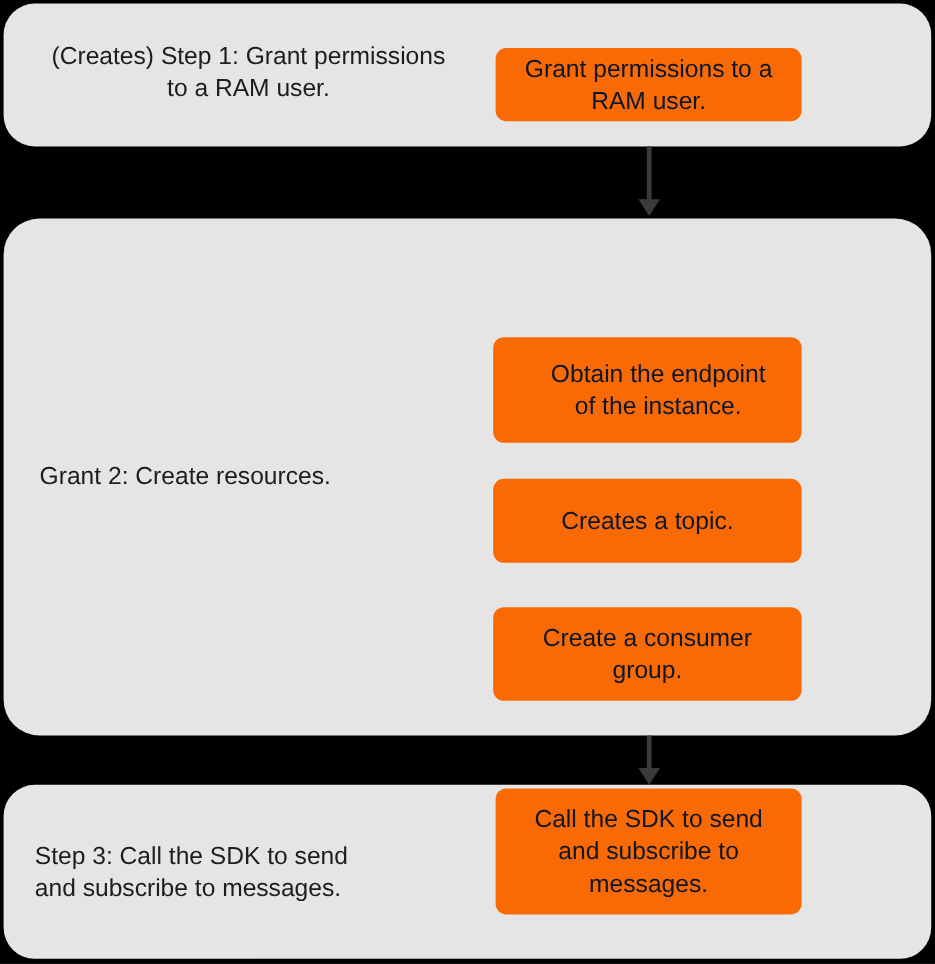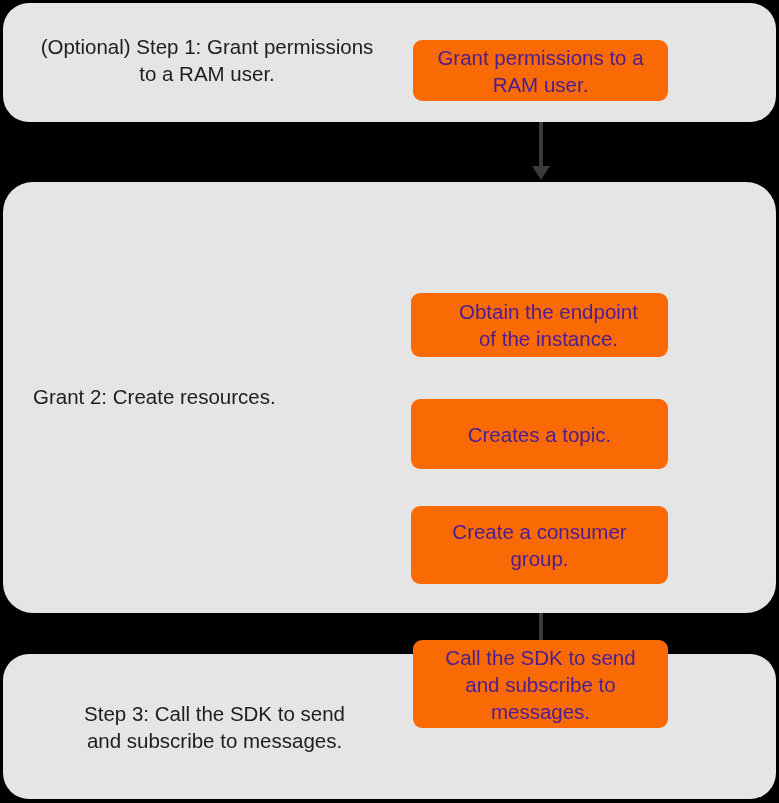--- a/index.html
+++ b/index.html
@@ -38,44 +38,44 @@
   .step-label {
     position: absolute;
     color: #1d1d1d;
     font-size: 20.5px;
     line-height: 27px;
     text-align: center;
     white-space: pre-line;
   }
   #label-1 { left: 14px;  top: 33px;  width: 386px; text-align: center; }
   #label-2 { left: 14px;  top: 383px; width: 386px; text-align: left; padding-left: 19px; box-sizing: border-box; }
-  #label-3 { left: 14px;  top: 700px; width: 386px; text-align: center; padding-left: 15px; box-sizing: border-box; }
+  #label-3 { left: 14px;  top: 700px; width: 386px; text-align: left; padding-left: 15px; box-sizing: border-box; }
 
   
   .obox {
     position: absolute;
     background: #f96a04;
     border-radius: 9px;
-    color: #4c1d95;
+    color: #0f172a;
     font-size: 20.5px;
     line-height: 27px;
     text-align: center;
     display: flex;
     align-items: center;
     justify-content: center;
     box-sizing: border-box;
     white-space: pre-line;
     padding: 0 10px;
   }
   #obox-1 { left: 413px; top: 40px;  width: 255px; height: 61px; }
   #obox-2 { left: 411px; top: 201px; width: 257px; height: 61px; }
-  #obox-3 { left: 411px; top: 293px; width: 257px; height: 64px; padding-left: 28px; }
+  #obox-3 { left: 411px; top: 281px; width: 257px; height: 88px; padding-left: 28px; }
   #obox-4 { left: 411px; top: 399px; width: 257px; height: 70px; }
   #obox-5 { left: 411px; top: 506px; width: 257px; height: 78px; }
-  #obox-6 { left: 413px; top: 640px; width: 255px; height: 88px; }
+  #obox-6 { left: 413px; top: 657px; width: 255px; height: 105px; }
 
   
   .arrow {
     position: absolute;
     width: 18px;
   }
   .arrow .shaft {
     position: absolute;
     left: 7px;
     top: 0;
@@ -98,21 +98,21 @@
   #arrow-2 { left: 532px; top: 613px; height: 41px; }
   #arrow-2 .shaft { height: 29px; }
   #arrow-2 .head  { top: 27px; }
 </style>
 </head>
 <body>
 
 <div class="canvas">
 
   <div class="panel" id="panel-1"></div>
-  <div class="step-label" id="label-1">(Optional) Step 1: Grant permissions
+  <div class="step-label" id="label-1">(Creates) Step 1: Grant permissions
 to a RAM user.</div>
   <div class="obox" id="obox-1">Grant permissions to a
 RAM user.</div>
 
   <div class="arrow" id="arrow-1">
     <div class="shaft"></div>
     <div class="head"></div>
   </div>
 
   <div class="panel" id="panel-2"></div>

